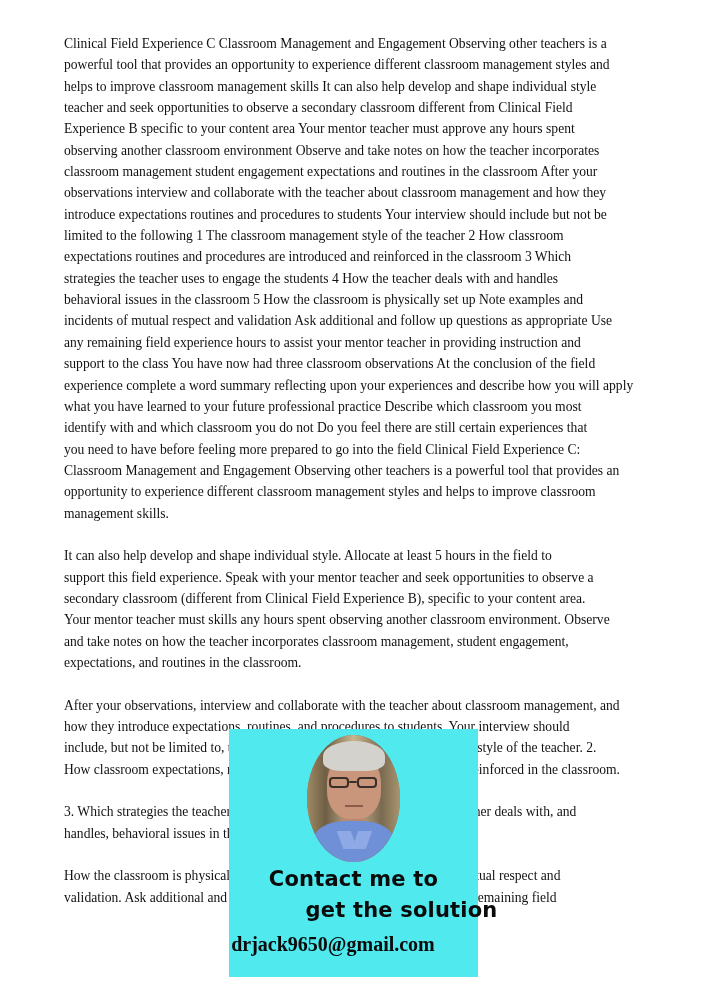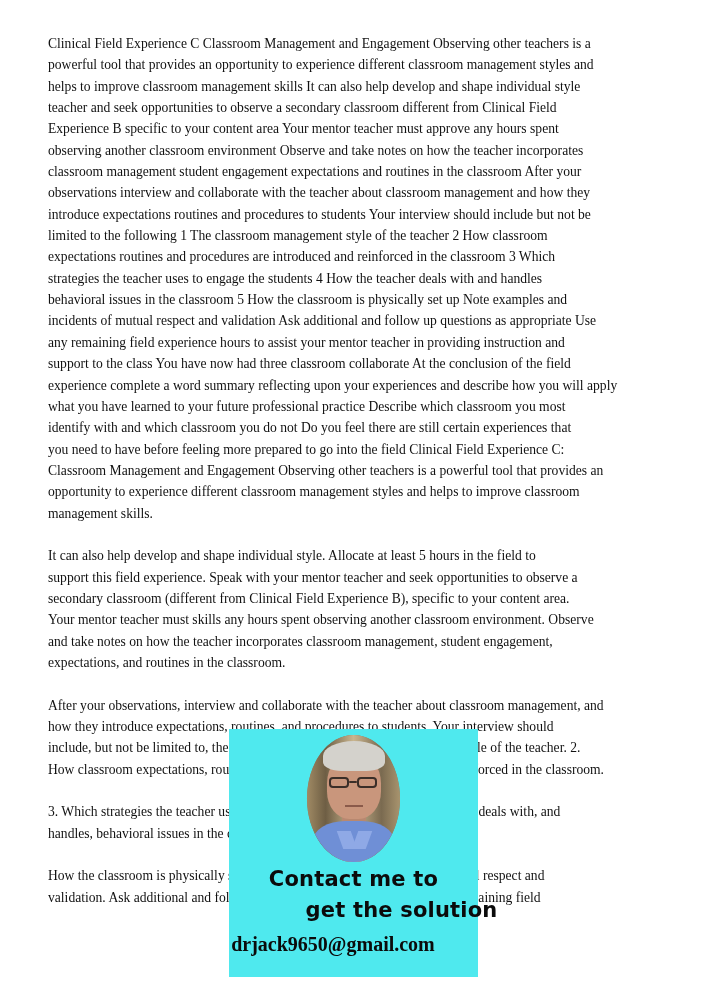--- a/index.html
+++ b/index.html
@@ -20,20 +20,21 @@
       width: 610px;
       font-family: "Liberation Serif", "DejaVu Serif", serif;
       font-size: 13.6px;
       line-height: 21.35px;
       color: #111111;
     }
     .line {
       display: block;
       white-space: nowrap;
       height: 21.35px;
+      margin-left: 16px;
     }
     .gap {
       display: block;
       height: 21.35px;
     }
     .overlay {
       position: absolute;
       left: 229px;
       top: 729px;
       width: 249px;
@@ -140,21 +141,21 @@
     <span class="line">observing another classroom environment Observe and take notes on how the teacher incorporates</span>
     <span class="line">classroom management student engagement expectations and routines in the classroom After your</span>
     <span class="line">observations interview and collaborate with the teacher about classroom management and how they</span>
     <span class="line">introduce expectations routines and procedures to students Your interview should include but not be</span>
     <span class="line">limited to the following 1 The classroom management style of the teacher 2 How classroom</span>
     <span class="line">expectations routines and procedures are introduced and reinforced in the classroom 3 Which</span>
     <span class="line">strategies the teacher uses to engage the students 4 How the teacher deals with and handles</span>
     <span class="line">behavioral issues in the classroom 5 How the classroom is physically set up Note examples and</span>
     <span class="line">incidents of mutual respect and validation Ask additional and follow up questions as appropriate Use</span>
     <span class="line">any remaining field experience hours to assist your mentor teacher in providing instruction and</span>
-    <span class="line">support to the class You have now had three classroom collaborate At the conclusion of the field</span>
+    <span class="line">support to the class You have now had three classroom observations At the conclusion of the field</span>
     <span class="line">experience complete a word summary reflecting upon your experiences and describe how you will apply</span>
     <span class="line">what you have learned to your future professional practice Describe which classroom you most</span>
     <span class="line">identify with and which classroom you do not Do you feel there are still certain experiences that</span>
     <span class="line">you need to have before feeling more prepared to go into the field Clinical Field Experience C:</span>
     <span class="line">Classroom Management and Engagement Observing other teachers is a powerful tool that provides an</span>
     <span class="line">opportunity to experience different classroom management styles and helps to improve classroom</span>
     <span class="line">management skills.</span>
   </div>
   <span class="gap"></span>
   <div>

